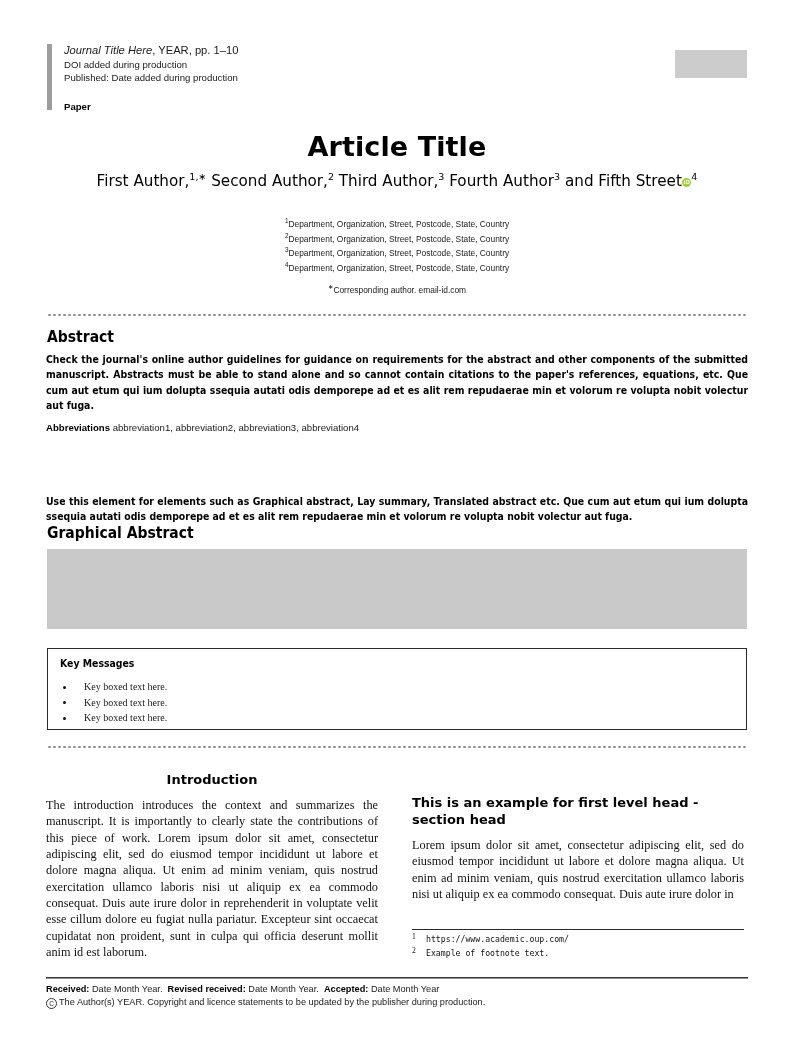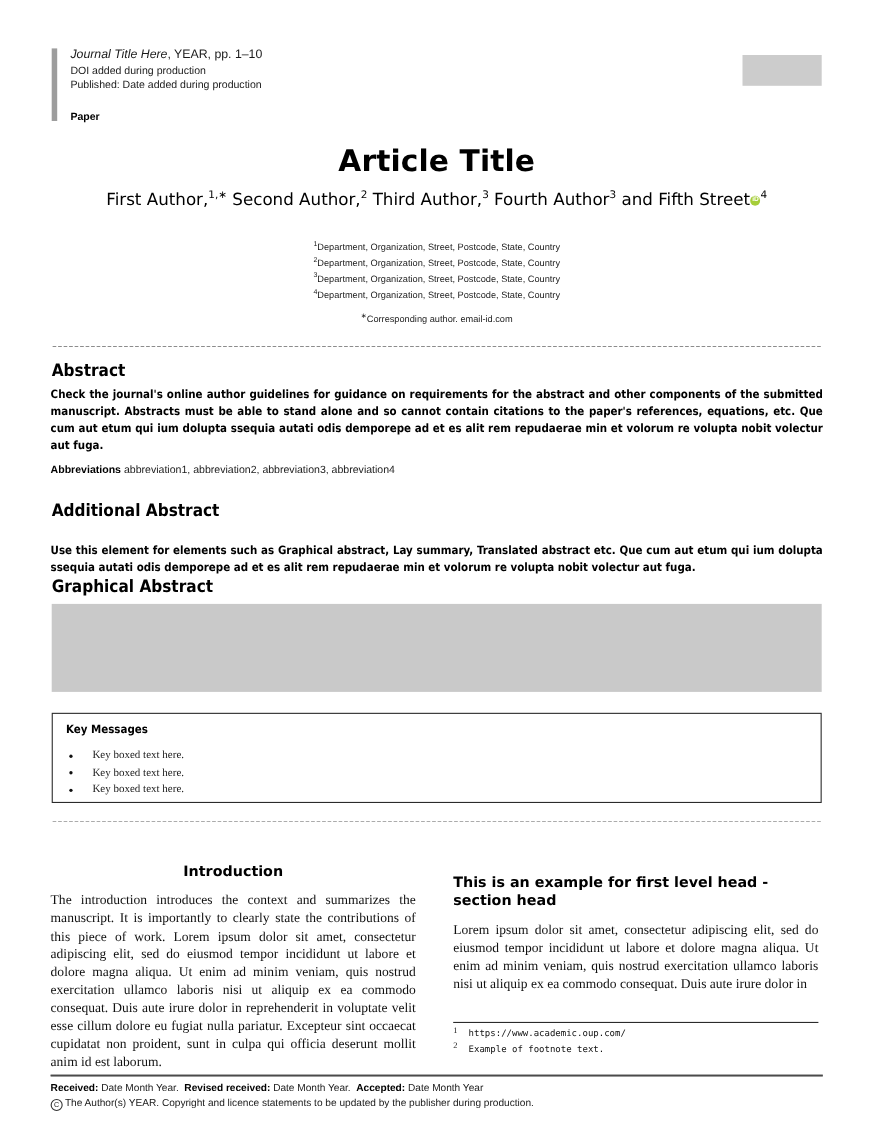--- a/index.html
+++ b/index.html
@@ -284,21 +284,21 @@
     width: 332px;
   }
   .col-left  { left: 46px; }
   .col-right { left: 412px; }
 
   .sec-h {
     font-family: "DejaVu Sans", sans-serif;
     font-weight: bold;
     font-size: 13px;
     color: #000;
-    margin: 13px 0 10px 0;
+    margin: 0 0 10px 0;
   }
   .sec-h.centered { text-align: center; }
 
   .body-p {
     font-family: "Liberation Serif", serif;
     font-size: 12.3px;
     line-height: 16.35px;
     text-align: justify;
     text-justify: inter-word;
     margin: 0;
@@ -426,21 +426,20 @@
   <div class="corresp"><sup>∗</sup><span>Corresponding author. email-id.com</span></div>
 
   <div class="dotrule top"></div>
   <div class="dotrule bottom"></div>
 
   <div class="abs-h a1">Abstract</div>
   <div class="abs-body b1">Check the journal's online author guidelines for guidance on requirements for the abstract and other components of the submitted manuscript. Abstracts must be able to stand alone and so cannot contain citations to the paper's references, equations, etc. Que cum aut etum qui ium dolupta ssequia autati odis demporepe ad et es alit rem repudaerae min et volorum re volupta nobit volectur aut fuga.</div>
 
   <div class="kwline k2"><b>Abbreviations</b> <span>abbreviation1, abbreviation2, abbreviation3, abbreviation4</span></div>
 
-  <div class="abs-h a2">Additional Abstract</div>
   <div class="abs-body b2">Use this element for elements such as Graphical abstract, Lay summary, Translated abstract etc. Que cum aut etum qui ium dolupta ssequia autati odis demporepe ad et es alit rem repudaerae min et volorum re volupta nobit volectur aut fuga.</div>
 
   <div class="abs-h a3">Graphical Abstract</div>
   <div class="ga-box"></div>
 
   <div class="km-box">
     <div class="km-title">Key Messages</div>
     <ul class="km-list">
       <li>Key boxed text here.</li>
       <li>Key boxed text here.</li>

